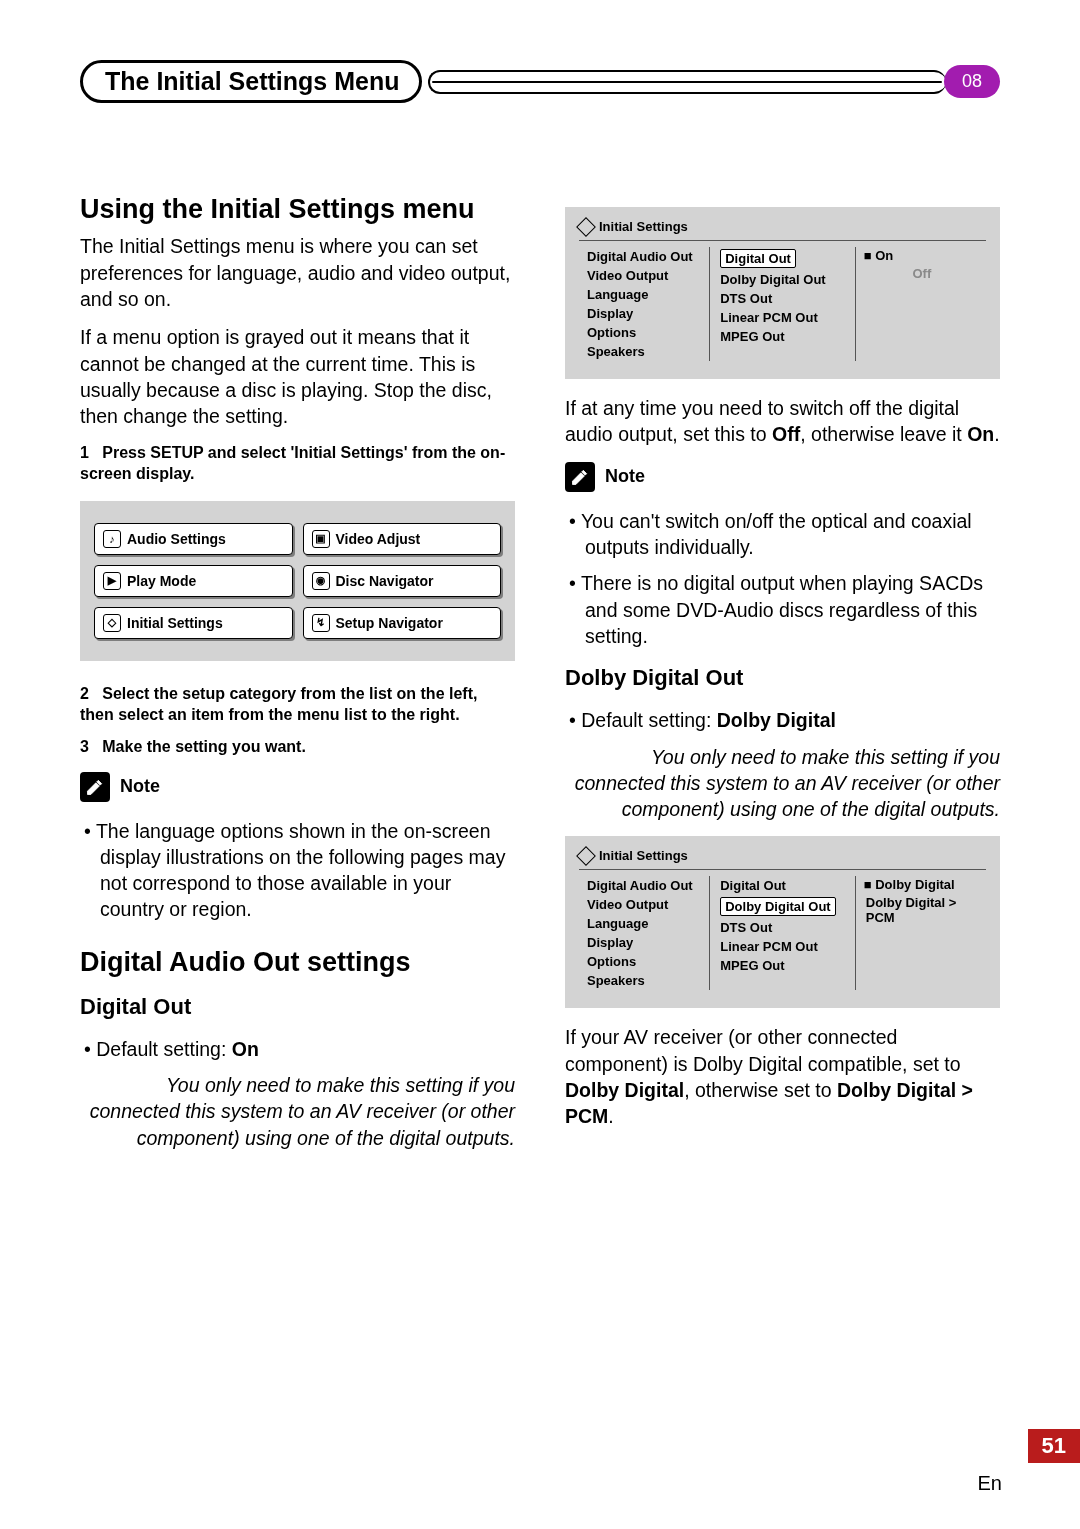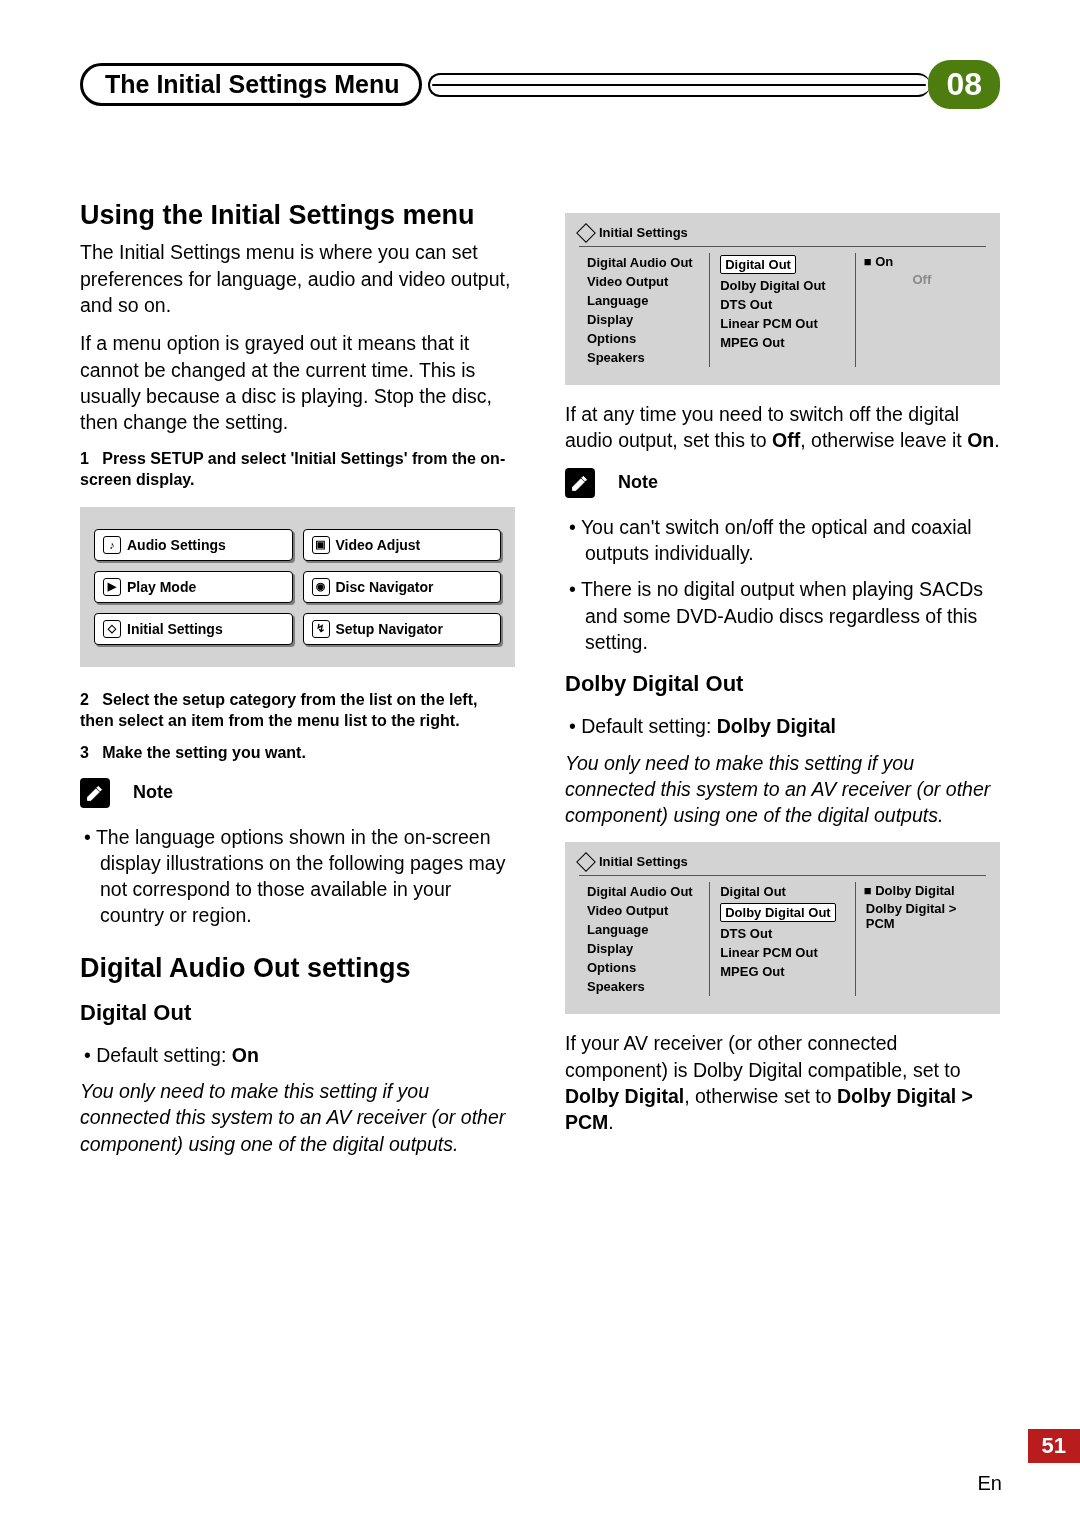--- a/index.html
+++ b/index.html
@@ -20,51 +20,51 @@
   }
   .chapter-pill {
     border: 3px solid #000;
     border-radius: 26px;
     padding: 4px 20px 4px 22px;
     font-weight: 800;
     font-size: 25px;
     white-space: nowrap;
   }
   .chapter-badge {
-    background: #4d7c0f;
+    background: #a21caf;
     color: #fff;
-    font-weight: 700;
-    font-size: 32px;
+    font-weight: 400;
+    font-size: 18px;
     border-radius: 22px;
     padding: 6px 18px;
     margin-left:-8px;
     z-index:2;
   }
   .columns {
     display: flex;
     gap: 50px;
   }
   .col { flex: 1; }
   h1 { font-size: 27px; font-weight: 800; margin-bottom: 8px; line-height: 1.2; }
   h2 { font-size: 27px; font-weight: 800; margin-top: 24px; margin-bottom: 10px; line-height: 1.15; }
   h3 { font-size: 22px; font-weight: 800; margin-top: 16px; margin-bottom: 6px; }
   p  { font-size: 19.5px; line-height: 1.35; margin-bottom: 12px; }
   .step { font-size: 16px; line-height: 1.35; margin-bottom: 10px; }
   .step b, .bold { font-weight: 800; }
-  .note-row { display: flex; align-items: center; gap: 23px; margin: 14px 0 6px 0; }
+  .note-row { display: flex; align-items: center; gap: 10px; margin: 14px 0 6px 0; }
   .note-icon {
     width: 30px; height: 30px; background:#000; border-radius:4px;
     display:flex; align-items:center; justify-content:center;
   }
   .note-icon svg { width:20px; height:20px; fill:#fff; stroke:#fff; }
   .note-label { font-weight:800; font-size:18px; }
   ul.bullets { list-style: none; padding-left: 20px; margin-top: 16px; }
   ul.bullets li { font-size:19.5px; line-height:1.35; margin-bottom:10px; text-indent:-16px; }
   ul.bullets li::before { content:"• "; font-weight:400; }
-  .italic { font-style: italic; }
+  .italic { font-style: italic; text-align: right; }
 
   
   .setup-block {
     background:#d3d3d3;
     padding:22px 14px;
     margin:16px 0 22px 0;
   }
   .setup-grid {
     display:grid;
     grid-template-columns:1fr 1fr;

